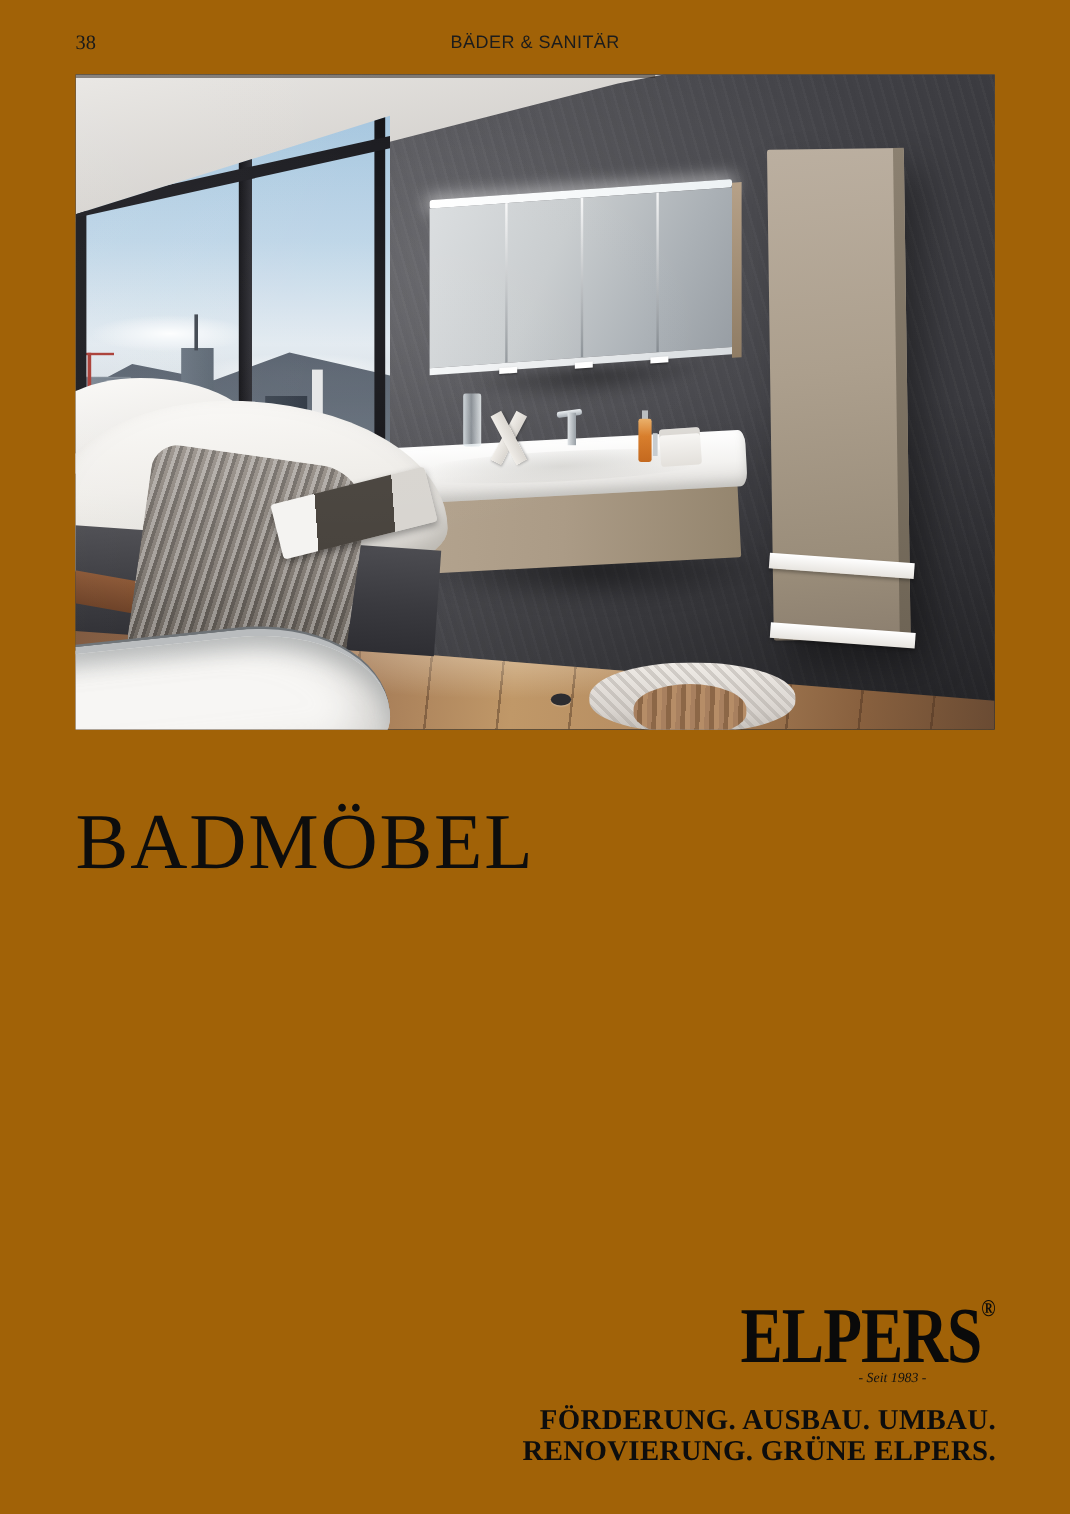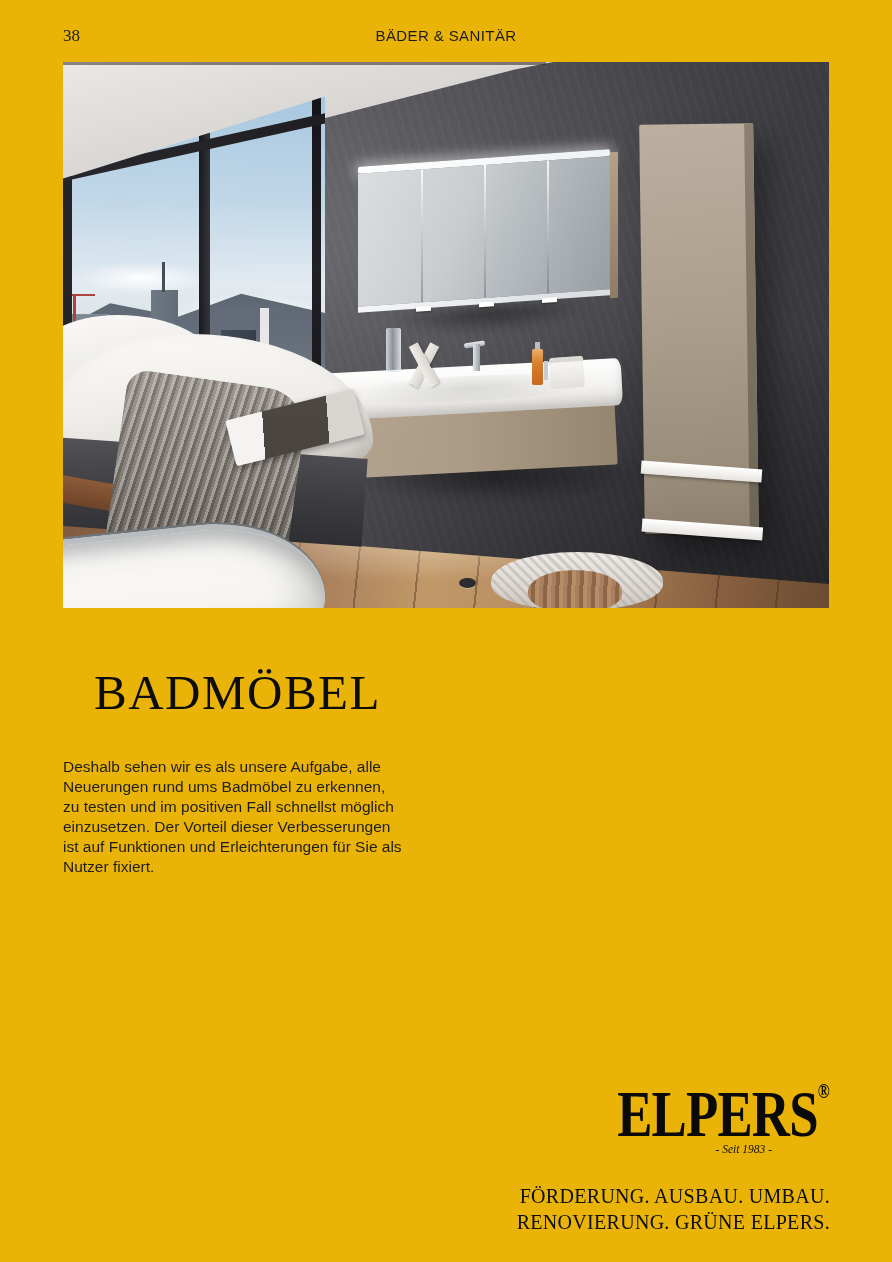--- a/index.html
+++ b/index.html
@@ -1,18 +1,18 @@
 <!DOCTYPE html>
 <html><head>
 <meta charset="utf-8">
 <style>
   * { margin:0; padding:0; box-sizing:border-box; }
   html,body { background:#ffffff; }
   body { width:892px; height:1262px; font-family:"Liberation Sans", sans-serif; position:relative; overflow:hidden; }
-  .page { position:absolute; inset:0; background:#eab308; }
+  .page { position:absolute; inset:0; background:#a16207; }
 
   
   .page-number { position:absolute; left:63px; top:26px; font-family:"Liberation Serif", serif; font-size:17px; color:#1a1a1a; }
   .section-title { position:absolute; left:0; right:0; top:27px; text-align:center; font-size:15px; font-weight:500; letter-spacing:0.4px; color:#1c1c1c; }
 
   
   .photo { position:absolute; left:63px; top:62px; width:766px; height:546px; overflow:hidden; background:#47474c; }
   .photo * { position:absolute; }
   .wall { inset:0;
     background:
@@ -134,35 +134,35 @@
       linear-gradient(180deg,#efebe6 0%,#d9d4cf 70%,#c4bfb9 100%); }
   .basket-wicker { left:465px; top:508px; width:94px; height:42px; border-radius:50% 50% 42% 42%;
     background:repeating-linear-gradient(92deg,#a8805f 0 4px,#8c6747 4px 8px,#b68d67 8px 12px); }
   .drain { left:396px; top:516px; width:17px; height:10px; border-radius:50%; background:#2c2c30; box-shadow:0 1px 1px rgba(255,255,255,0.25); }
   .vignette { inset:0; pointer-events:none;
     background:
       radial-gradient(520px 320px at 30% 38%, rgba(255,255,255,0.06), transparent 60%),
       linear-gradient(105deg, rgba(255,255,255,0.05), transparent 30%); }
 
   
-  .article-title { position:absolute; left:63px; top:664px; font-family:"Liberation Serif", serif; font-size:49px; letter-spacing:1.5px; color:#0d0d0d; font-weight:400;margin-left:31px; }
+  .article-title { position:absolute; left:63px; top:664px; font-family:"Liberation Serif", serif; font-size:66px; letter-spacing:1.5px; color:#0d0d0d; font-weight:400; }
   .columns { position:absolute; left:63px; top:757px; width:766px; display:flex; }
   .col { width:372px; }
   .col.right { margin-left:24px; width:370px; }
   .para { font-size:15.5px; line-height:20px; color:#1e1e1e; white-space:pre-line; margin-bottom:20px; }
   .para sup { font-size:9px; line-height:0; vertical-align:super; }
 
   
   .brand { position:absolute; right:62px; top:1062px; text-align:right; }
   .logo-wrap { display:inline-block; text-align:center; }
   .logo-line { font-family:"Liberation Serif", serif; font-weight:700; font-size:66px; line-height:58px; color:#0a0a0a;
     letter-spacing:-1px; transform:scaleX(0.8); transform-origin:right center; white-space:nowrap; }
   .logo-reg { font-size:20px; vertical-align:38px; letter-spacing:0; }
   .logo-since { font-family:"Liberation Serif", serif; font-style:italic; font-size:11.5px; color:#111; margin-top:0px; text-align:right; padding-right:58px; }
-  .tagline { margin-top:26px; font-family:"Liberation Serif", serif; font-weight:400; font-size:20px; line-height:26px; color:#0d0d0d; letter-spacing:0.3px; }
+  .tagline { margin-top:14px; font-family:"Liberation Serif", serif; font-weight:700; font-size:24px; line-height:26px; color:#0d0d0d; letter-spacing:0.3px; }
 </style>
 </head>
 <body>
 
 <div class="page">
 
   <div class="page-number">38</div>
   <div class="section-title">BÄDER &amp; SANITÄR</div>
 
   <div class="photo">
@@ -244,26 +244,20 @@
     <div class="basket-cloth"></div>
     <div class="basket-wicker"></div>
 
     <div class="vignette"></div>
   </div>
 
   <h1 class="article-title">BADMÖBEL</h1>
 
   <div class="columns">
     <div class="col left">
-      <p class="para">Deshalb sehen wir es als unsere Aufgabe, alle
-Neuerungen rund ums Badmöbel zu erkennen,
-zu testen und im positiven Fall schnellst möglich
-einzusetzen. Der Vorteil dieser Verbesserungen
-ist auf Funktionen und Erleichterungen für Sie als
-Nutzer fixiert.</p>
     </div>
     <div class="col right">
     </div>
   </div>
 
   <div class="brand">
     <div class="logo-wrap">
       <div class="logo-line"><span>ELPERS</span><span class="logo-reg">®</span></div>
       <div class="logo-since">- Seit 1983 -</div>
     </div>

